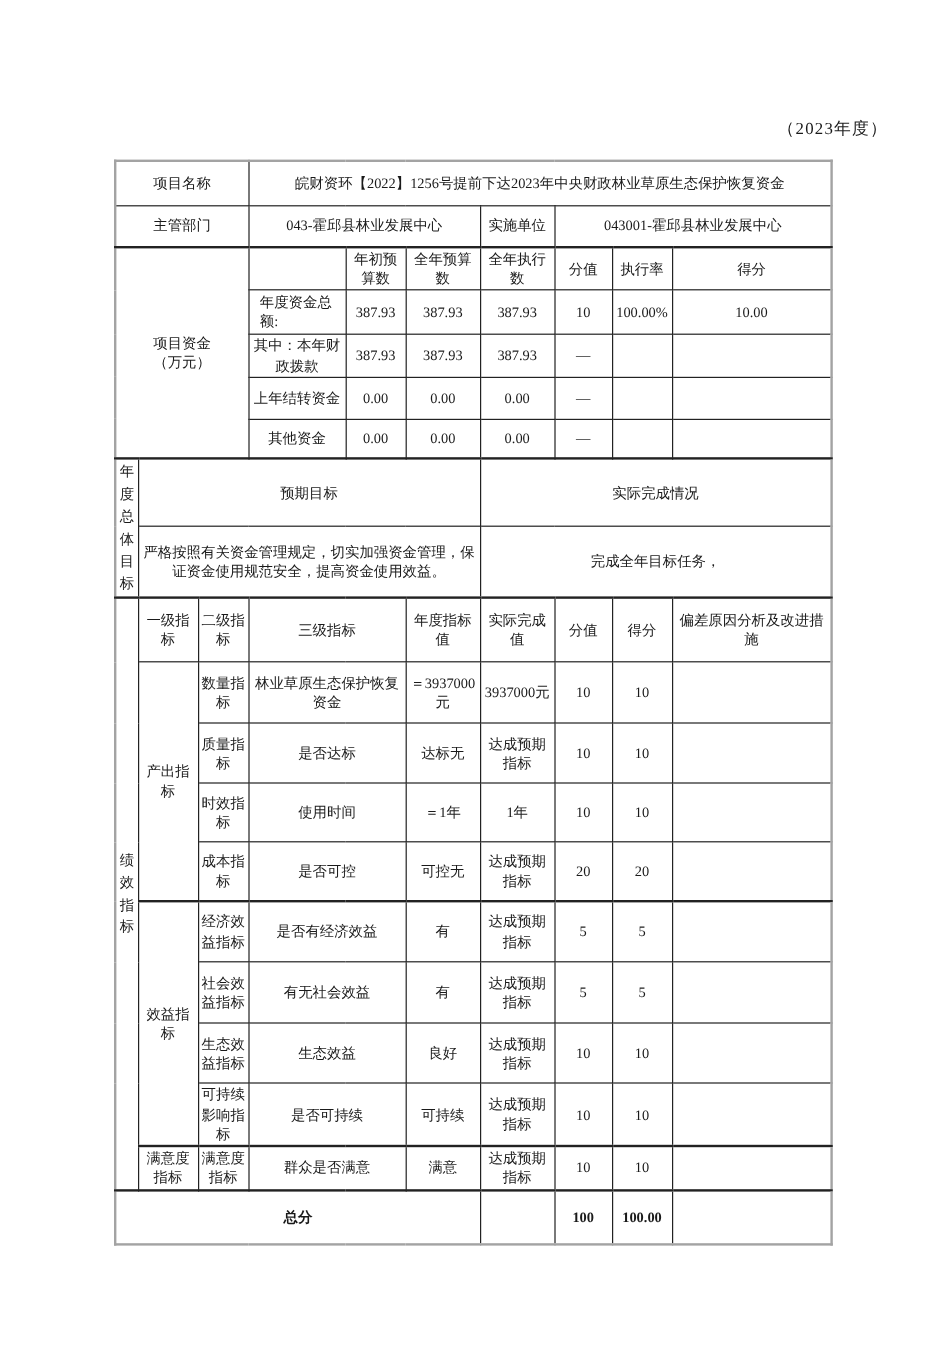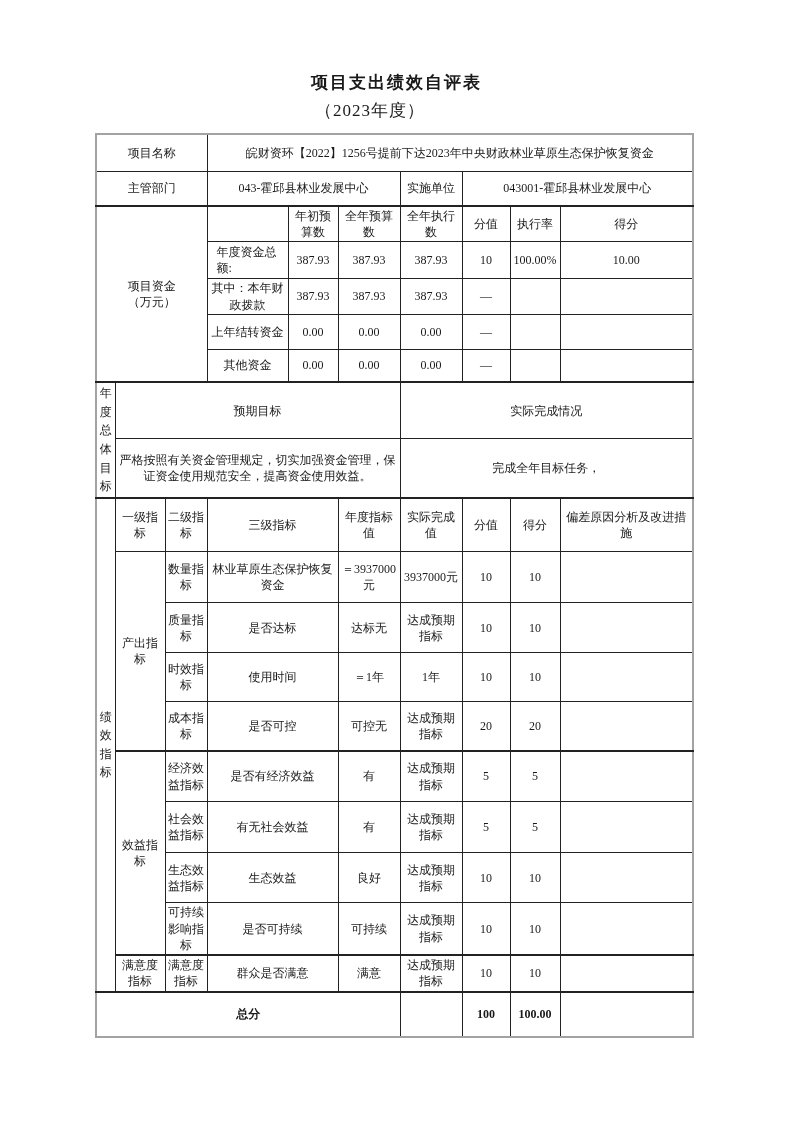--- a/index.html
+++ b/index.html
@@ -1,41 +1,40 @@
 <!DOCTYPE html>
 <html><head>
 <meta charset="utf-8">
 <style>
   html,body{margin:0;padding:0;background:#ffffff;}
   .page{position:relative;width:793px;height:1122px;background:#ffffff;overflow:hidden;
         font-family:"Liberation Serif","DejaVu Serif",serif;color:#1a1a1a;}
   .doc-title{position:absolute;top:71px;left:0;width:793px;text-align:center;
              font-size:17px;font-weight:bold;letter-spacing:2px;}
-  .doc-subtitle{position:absolute;top:99px;left:0;width:740px;text-align:center;
-                font-size:17px;letter-spacing:1px;}
+  .doc-subtitle{position:absolute;top:99px;left:0;width:740px;text-align:right;
+                font-size:14px;letter-spacing:1px;}
   table.form{position:absolute;left:95px;top:133px;width:597px;
              border-collapse:collapse;table-layout:fixed;
              border:2px solid #a3a3a3;}
   table.form td{border:1px solid #222;font-size:12px;line-height:1.35;
                 text-align:center;vertical-align:middle;padding:1px 2px;
                 overflow:hidden;word-break:break-all;}
   tr.sep td{border-top:2px solid #222;}
   td.prewrap{white-space:pre-line;}
   td.right{text-align:right;padding-right:6px;}
   td.bold{font-weight:bold;}
   .vert{width:13px;margin:0 auto;word-break:break-all;line-height:1.55;}
   .w62{width:62px;margin:0 auto;text-align:left;}
   td.goal-text{padding:2px 6px;}
 </style>
 </head>
 <body>
 
 <div class="page">
 
-  <div class="doc-title">项目支出绩效自评表</div>
   <div class="doc-subtitle">（2023年度）</div>
 
   <table class="form">
     <colgroup>
       <col style="width:19px">
         <col style="width:50px">
         <col style="width:42px">
       <col style="width:81px">
         <col style="width:50px">
         <col style="width:62px">

